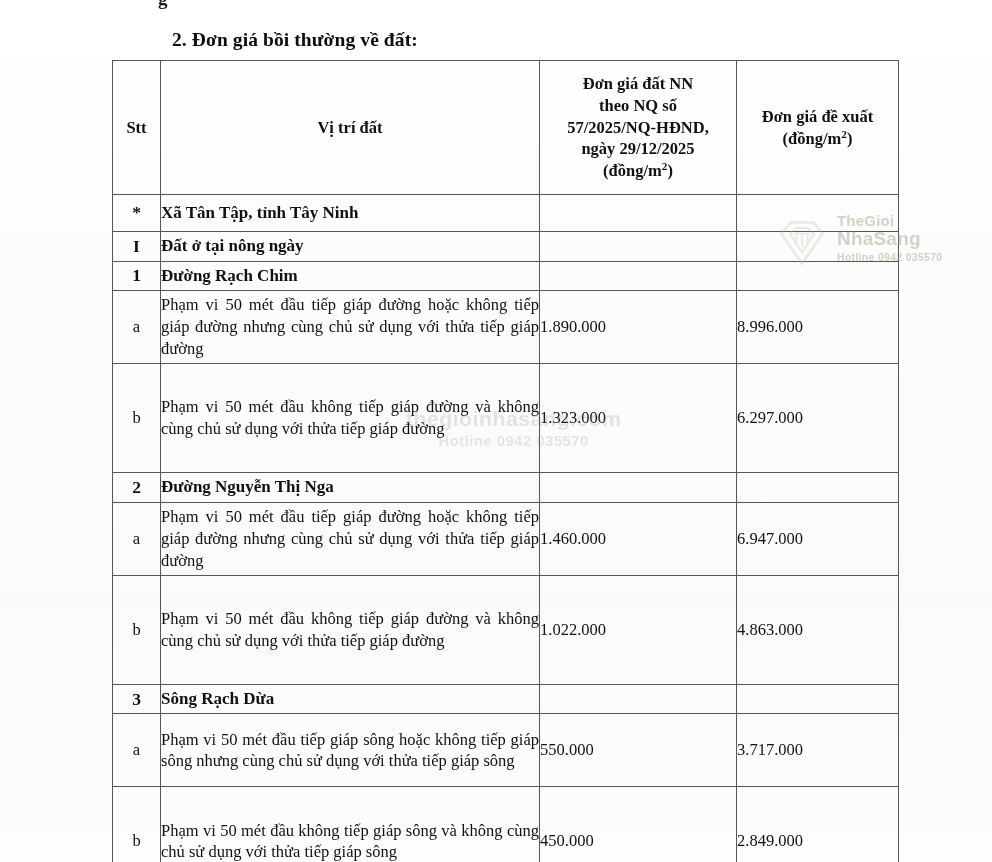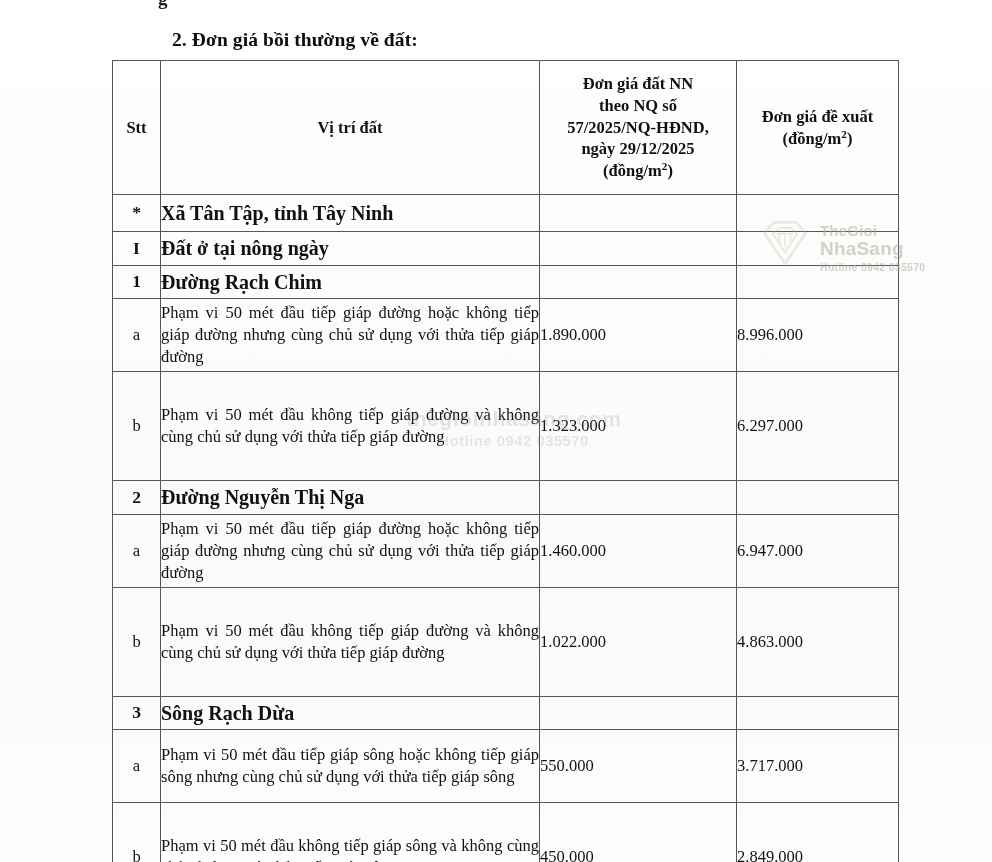--- a/index.html
+++ b/index.html
@@ -109,21 +109,21 @@
     text-align-last: left;
     padding: 5px 9px 5px 10px;
     hyphens: none;
     font-size: 16.5px;
     line-height: 1.35;
   }
   td.pos.b {
     font-weight: bold;
     text-align: left;
     text-align-last: left;
-    font-size: 20px;
+    font-size: 17px;
     padding-top: 3px;
     padding-bottom: 3px;
   }
 
   td.num {
     font-size: 17px;
     padding: 4px 6px;
     white-space: nowrap;
   }
 
@@ -156,24 +156,24 @@
   .wm-center .l2 {
     font-family: "Liberation Sans", "DejaVu Sans", sans-serif;
     font-weight: bold;
     font-size: 14.5px;
     letter-spacing: .5px;
     color: rgba(120,128,140,.18);
     margin-top: 3px;
   }
 
   .wm-logo {
-    left: 755px;
+    left: 772px;
     top: 213px;
     display: flex;
-    align-items: flex-end;
+    align-items: flex-start;
     gap: 5px;
   }
   .wm-logo .mark { width: 60px; height: 60px; opacity: .26; }
   .wm-logo .txt {
     font-family: "Liberation Sans", "DejaVu Sans", sans-serif;
     line-height: 1.08;
   }
   .wm-logo .t1 {
     font-weight: bold;
     font-size: 15px;

